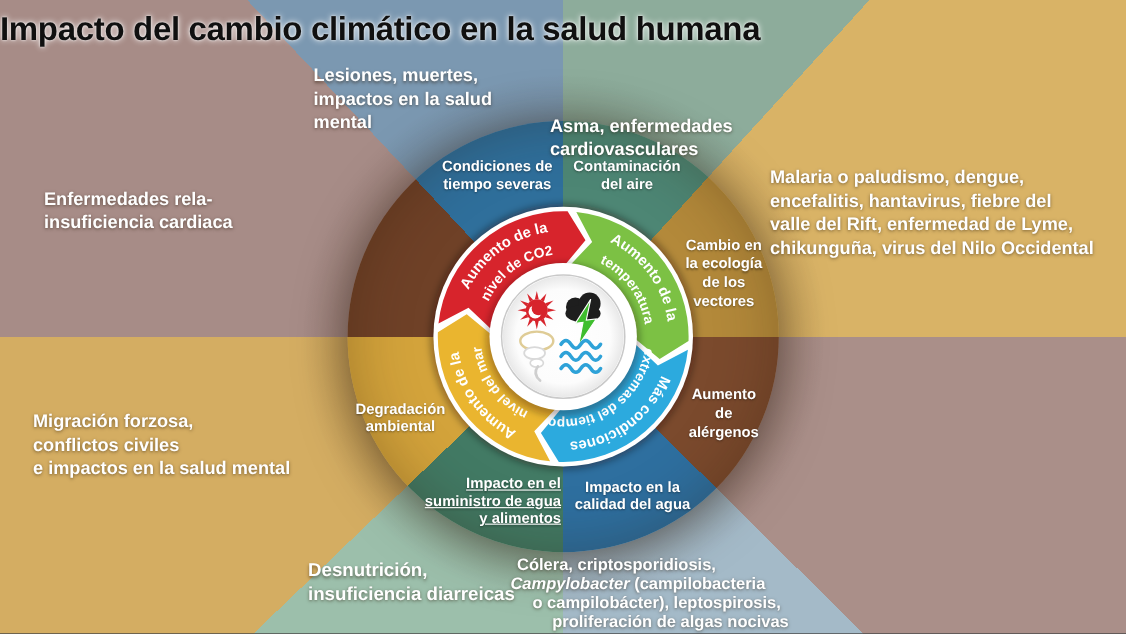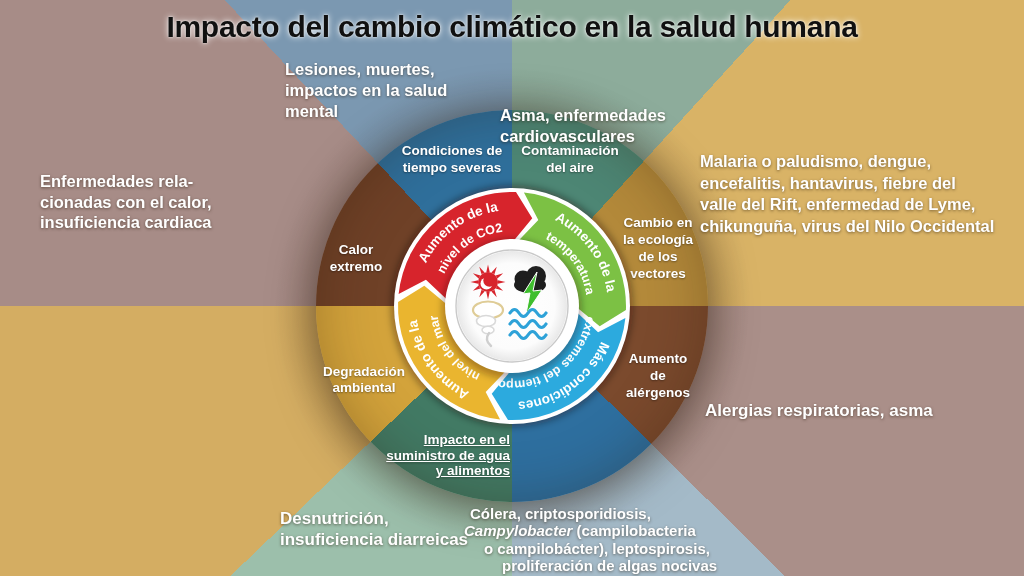--- a/index.html
+++ b/index.html
@@ -3,21 +3,21 @@
 <meta charset="utf-8">
 <style>
   html,body{margin:0;padding:0;background:#444;}
   #stage{position:relative;width:1024px;height:576px;overflow:hidden;
          font-family:"Liberation Sans",sans-serif;}
   .bg{position:absolute;inset:0;}
   .vignette{position:absolute;inset:0;pointer-events:none;
     background:radial-gradient(circle at 50% 53%, rgba(45,25,8,.30) 0 18%, rgba(45,25,8,0) 40%);}
   .dark-circle{position:absolute;left:316px;top:110px;width:392px;height:392px;border-radius:50%;
     box-shadow:0 6px 45px rgba(35,18,5,.55), inset 0 0 55px rgba(40,20,5,.28);}
-  .title{position:absolute;top:10px;left:0;right:0;text-align:center;
+  .title{position:absolute;top:10px;left:0;right:0;
     font-size:30px;font-weight:bold;color:#101010;letter-spacing:-.3px;
     text-shadow:0 0 6px rgba(255,255,255,.95),0 0 2px rgba(255,255,255,.9);}
   .olabel{position:absolute;color:#fff;font-weight:bold;text-align:left;
     font-size:16.5px;line-height:21px;text-shadow:0 1px 3px rgba(40,25,10,.55);}
   .lbl-lesiones{left:285px;top:59px;width:230px;}
   .lbl-asma{left:500px;top:61px;width:230px;margin-top:44px;}
   .lbl-malaria{left:700px;top:151px;width:324px;line-height:21.7px;}
   .lbl-alergias{left:705px;top:400px;width:320px;font-size:17px;}
   .lbl-enfcalor{left:40px;top:171px;width:230px;line-height:20.5px;}
   .lbl-migracion{left:30px;top:373px;width:280px;line-height:21.5px;}
@@ -55,27 +55,28 @@
   <div class="olabel lbl-asma">
       <div class="ln">Asma, enfermedades</div>
       <div class="ln">cardiovasculares</div>
     </div>
   <div class="olabel lbl-malaria">
       <div class="ln">Malaria o paludismo, dengue,</div>
       <div class="ln">encefalitis, hantavirus, fiebre del</div>
       <div class="ln">valle del Rift,  enfermedad de Lyme,</div>
       <div class="ln">chikunguña, virus del Nilo Occidental</div>
     </div>
-  <div class="olabel lbl-alergias">
-      <div class="ln">Alergias respiratorias, asma</div>
-    </div>
   <div class="olabel lbl-enfcalor">
       <div class="ln">Enfermedades rela-</div>
-      <div class="ln">cionadas con el calor,</div>
       <div class="ln">insuficiencia cardiaca</div>
+    </div>
+  <div class="olabel lbl-migracion">
+      <div class="ln">Migración forzosa,</div>
+      <div class="ln">conflictos civiles</div>
+      <div class="ln">e impactos  en la salud mental</div>
     </div>
   <div class="olabel lbl-desnutricion">
       <div class="ln">Desnutrición,</div>
       <div class="ln">insuficiencia diarreicas</div>
     </div>
   <div class="olabel lbl-colera">
       <div class="ln">Cólera, criptosporidiosis,</div>
       <div class="ln"><i>Campylobacter</i> (campilobacteria</div>
       <div class="ln">o campilobácter), leptospirosis,</div>
       <div class="ln">proliferación de algas nocivas</div>
@@ -93,32 +94,32 @@
     </div>
   <div class="slabel s-contaminacion">
       <div class="ln">Contaminación</div>
       <div class="ln">del aire</div>
     </div>
   <div class="slabel s-alergenos">
       <div class="ln">Aumento</div>
       <div class="ln">de</div>
       <div class="ln">alérgenos</div>
     </div>
+  <div class="slabel s-calidad">
+      <div class="ln">Impacto en la</div>
+      <div class="ln">calidad del agua</div>
+    </div>
   <div class="slabel s-suministro">
       <div class="ln">Impacto en el</div>
       <div class="ln">suministro de agua</div>
       <div class="ln">y alimentos</div>
     </div>
   <div class="slabel s-degradacion">
       <div class="ln">Degradación</div>
       <div class="ln">ambiental</div>
-    </div>
-  <div class="slabel s-calor">
-      <div class="ln">Calor</div>
-      <div class="ln">extremo</div>
     </div>
 
   <svg class="ring" id="ringSvg" viewBox="0 0 1024 576">
       <defs>
         <filter id="soft">
           <feGaussianBlur stdDeviation="3.5"></feGaussianBlur>
         </filter>
         <radialGradient id="discGrad">
           <stop offset="0%" stop-color="#ffffff"></stop>
           <stop offset="78%" stop-color="#fcfcfc"></stop>

